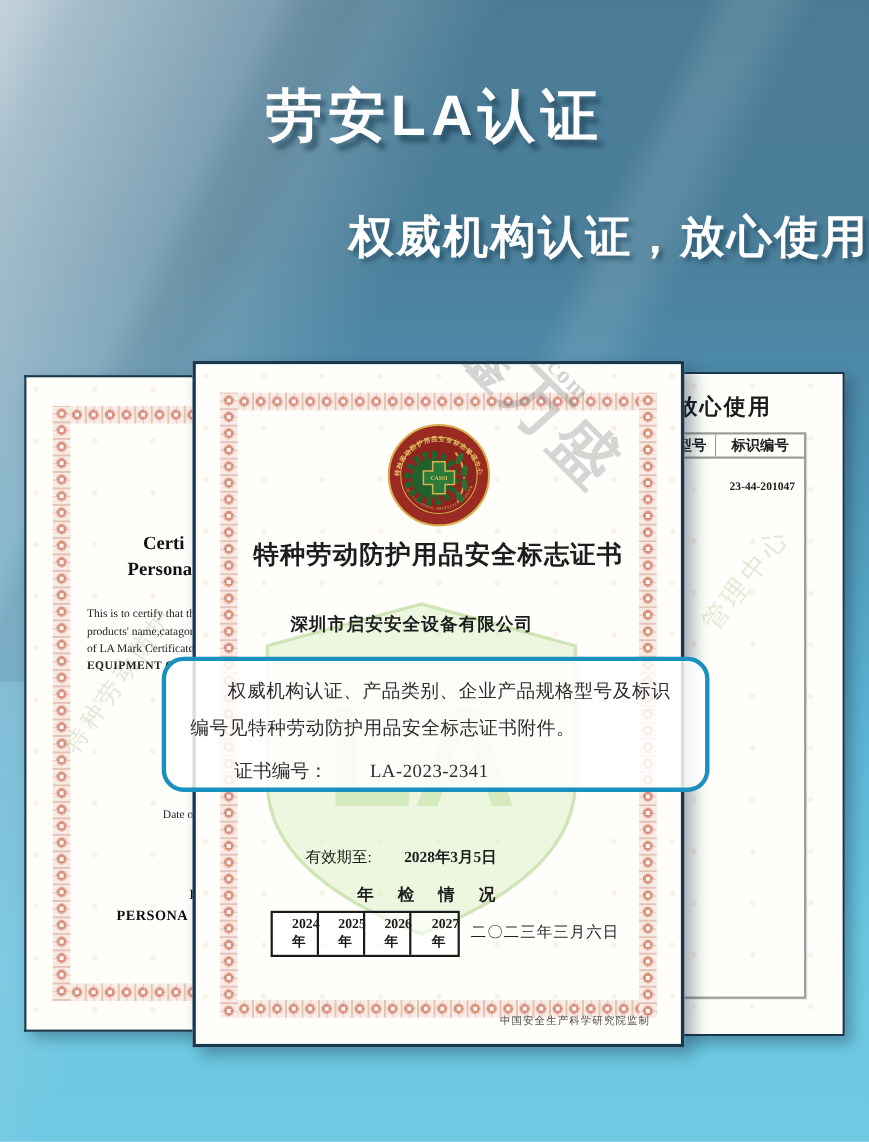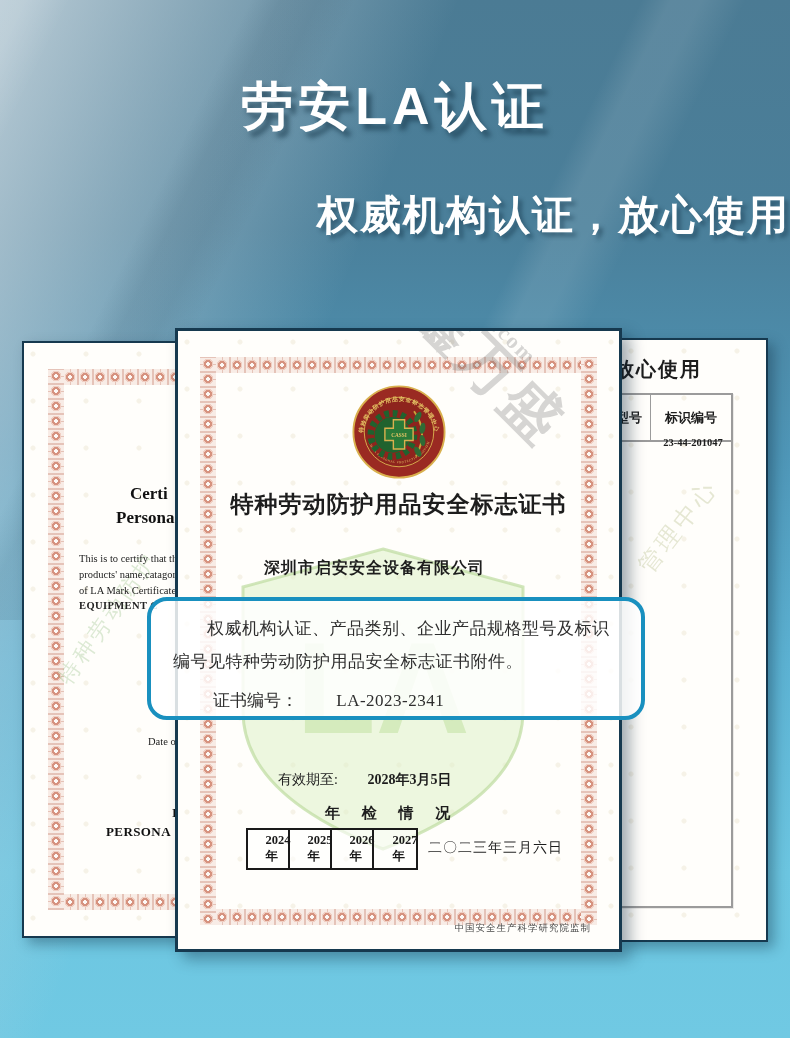--- a/index.html
+++ b/index.html
@@ -85,21 +85,21 @@
   .bubble-text{ font-size:17px; line-height:1.95; color:#2e2e2e; text-indent:2em; letter-spacing:.5px; }
   .bubble-certno{ position:absolute; left:62px; top:88px; font-size:17px; color:#2e2e2e; }
   .bubble-certno .num{ margin-left:34px; letter-spacing:.5px; }
 
   
   .cert-right{ left:620px; top:338px; width:148px; height:604px; z-index:2; }
   .cr-title{ position:absolute; left:-8px; top:16px; font-size:20px; font-weight:700; letter-spacing:2px;
     color:#1d1d1d; white-space:nowrap; }
   .cr-table{ position:absolute; left:-45px; top:53px; width:156px; height:515px; border:2px solid #9b9b9b;
     box-shadow:1px 1px 0 rgba(0,0,0,.08); }
-  .cr-head{ display:flex; height:47px; border-bottom:2px solid #9b9b9b; }
+  .cr-head{ display:flex; height:22px; border-bottom:2px solid #9b9b9b; }
   .cr-head .c1{ width:72px; border-right:1px solid #9b9b9b; display:flex; align-items:center; justify-content:flex-end;
     padding-right:8px; font-size:13px; font-weight:700; color:#1d1d1d; }
   .cr-head .c2{ flex:1; display:flex; align-items:center; justify-content:center; font-size:13px; font-weight:700; color:#1d1d1d; }
   .cr-val{ position:absolute; left:72px; top:42px; width:84px; text-align:center; font-size:10.5px; font-weight:700; color:#1d1d1d; }
   .cr-wm{ position:absolute; left:0px; top:170px; transform:rotate(-52deg); font-size:24px;
     color:rgba(168,178,120,.30); letter-spacing:4px; white-space:nowrap; }
   .wm-speckle{ position:absolute; inset:0; pointer-events:none;
     background-image:radial-gradient(circle at 9px 11px, rgba(205,190,140,.18) 2px, transparent 3px);
     background-size:53px 47px; }
 </style>

